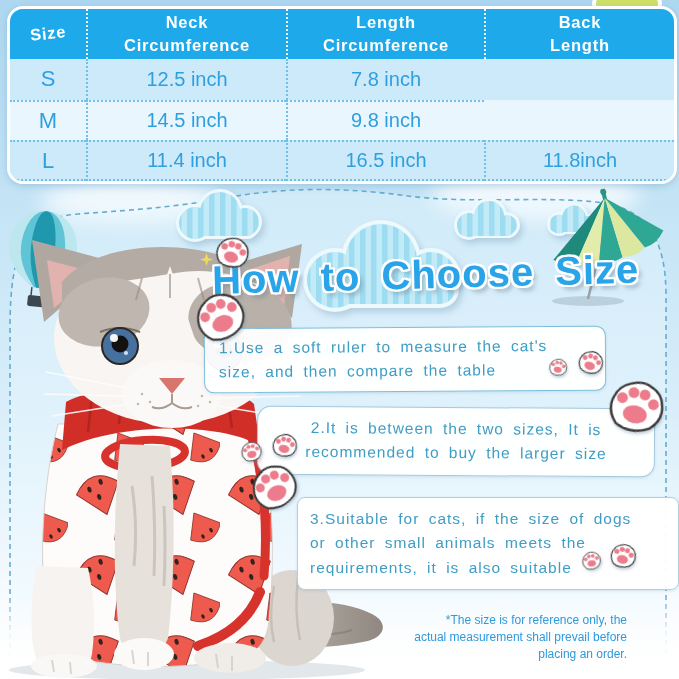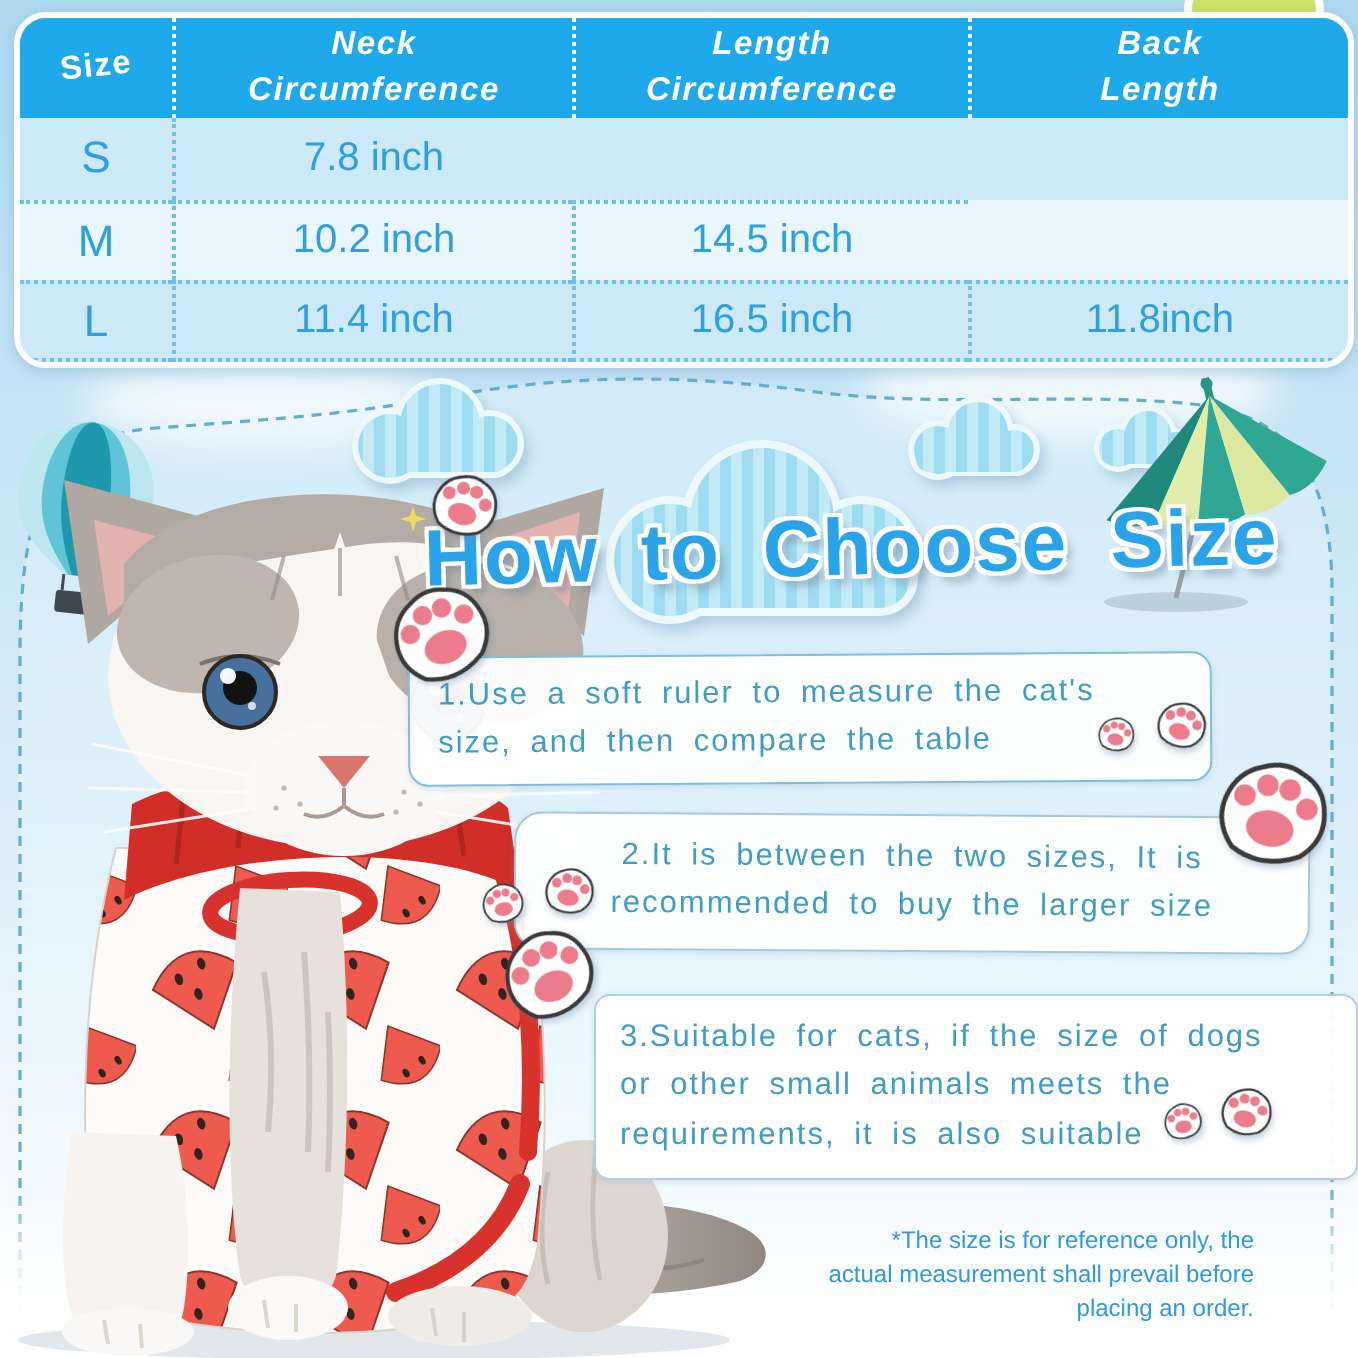--- a/index.html
+++ b/index.html
@@ -15,21 +15,21 @@
   .size-table{position:absolute;left:7px;top:6px;width:664px;height:172px;z-index:2;
     border:3px solid #fdfeff;border-radius:16px;overflow:hidden;
     box-shadow:0 2px 7px rgba(110,155,190,.4);display:grid;grid-template-rows:50px 1fr 1fr 1fr;}
   .trow{display:grid;grid-template-columns:76px 200px 198px 1fr;}
   .thead{background:#1ea9ea;}
   .thead .cell{color:#ffffff;font-weight:700;font-size:16.5px;line-height:1.4;letter-spacing:.8px;}
   .row-a{background:#cdeafa;}
   .row-b{background:#e9f6fd;}
   .cell{display:flex;align-items:center;justify-content:center;text-align:center;
     white-space:pre-line;color:#2e9fdf;font-size:20px;}
-  .thead .cell + .cell{border-left:2px dotted rgba(255,255,255,.95);font-style:italic;}
+  .thead .cell + .cell{border-left:2px dotted rgba(255,255,255,.95);}
   .tbody .cell + .cell{border-left:2px dotted #6fc0ea;}
   .tbody.mid .cell{border-top:2px dotted #6fc0ea;}
   .tbody.last .cell{border-bottom:2px dotted #6fc0ea;}
   .size-letter{font-size:22px;}
   .hdr-size{transform:rotate(-6deg);display:inline-block;}
 
   
   .frame{left:0;top:178px;width:679px;height:501px;z-index:1;}
 
   
@@ -114,26 +114,27 @@
       <div class="cell"><span class="hdr-size">Size</span></div>
       <div class="cell">Neck
 Circumference</div>
       <div class="cell">Length
 Circumference</div>
       <div class="cell">Back
 Length</div>
     </div>
     <div class="trow tbody row-a">
       <div class="cell size-letter">S</div>
+      <div class="cell">12.5 inch</div>
       <div class="cell">7.8 inch</div>
     </div>
     <div class="trow tbody mid row-b">
       <div class="cell size-letter">M</div>
-      <div class="cell">10.2 inch</div>
       <div class="cell">14.5 inch</div>
+      <div class="cell">9.8 inch</div>
     </div>
     <div class="trow tbody mid last row-a">
       <div class="cell size-letter">L</div>
       <div class="cell">11.4 inch</div>
       <div class="cell">16.5 inch</div>
       <div class="cell">11.8inch</div>
     </div>
   </div>
 
   <svg class="abs frame" viewBox="0 0 679 501">

